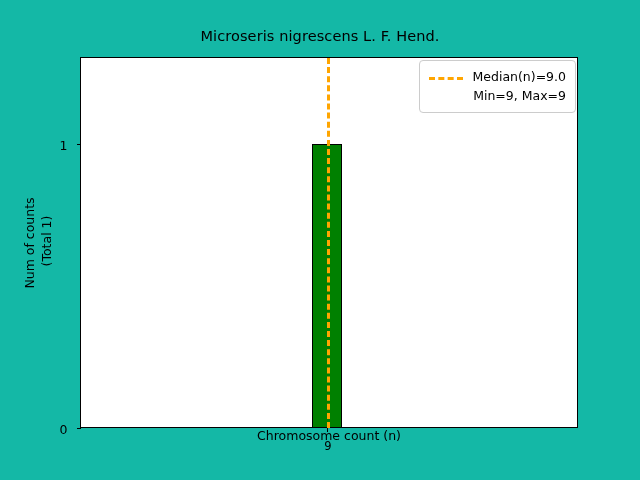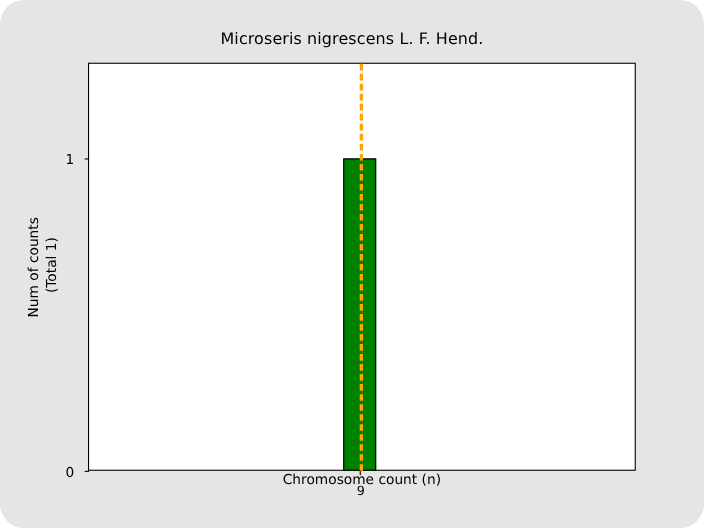--- a/index.html
+++ b/index.html
@@ -4,24 +4,23 @@
 <style>
   html, body {
     margin: 0;
     padding: 0;
     background: #ffffff;
   }
   #figure {
     position: relative;
     width: 640px;
     height: 480px;
-    background: #e5e5e5;
+    background: #14b8a6;
     font-family: "DejaVu Sans", sans-serif;
     overflow: hidden;
-    border-radius: 22px;
   }
 
   
   #chart-title {
     position: absolute;
     left: 0;
     top: 28px;
     width: 640px;
     text-align: center;
     font-size: 14.5px;
@@ -184,18 +183,28 @@
     </div>
 
     <div class="xtick-mark" style="left: 246px;">
       <span class="xtick-label">9</span>
     </div>
 
     <div class="bar" style="left: 231px; width: 30px; top: 85.5px; height: 284.2px;"></div>
 
     <div id="median-line" style="left: 246px; top: 0px; height: 369.7px;"></div>
 
+    <div id="legend">
+      <div class="legend-row">
+        <span class="legend-sample"></span>
+        <span class="legend-text">Median(n)=9.0</span>
+      </div>
+      <div class="legend-row second">
+        <span class="legend-sample"></span>
+        <span class="legend-text">Min=9, Max=9</span>
+      </div>
+    </div>
 
   </div>
 
   <div id="xlabel">Chromosome count (n)</div>
 
 </div>
 
 </body></html>

